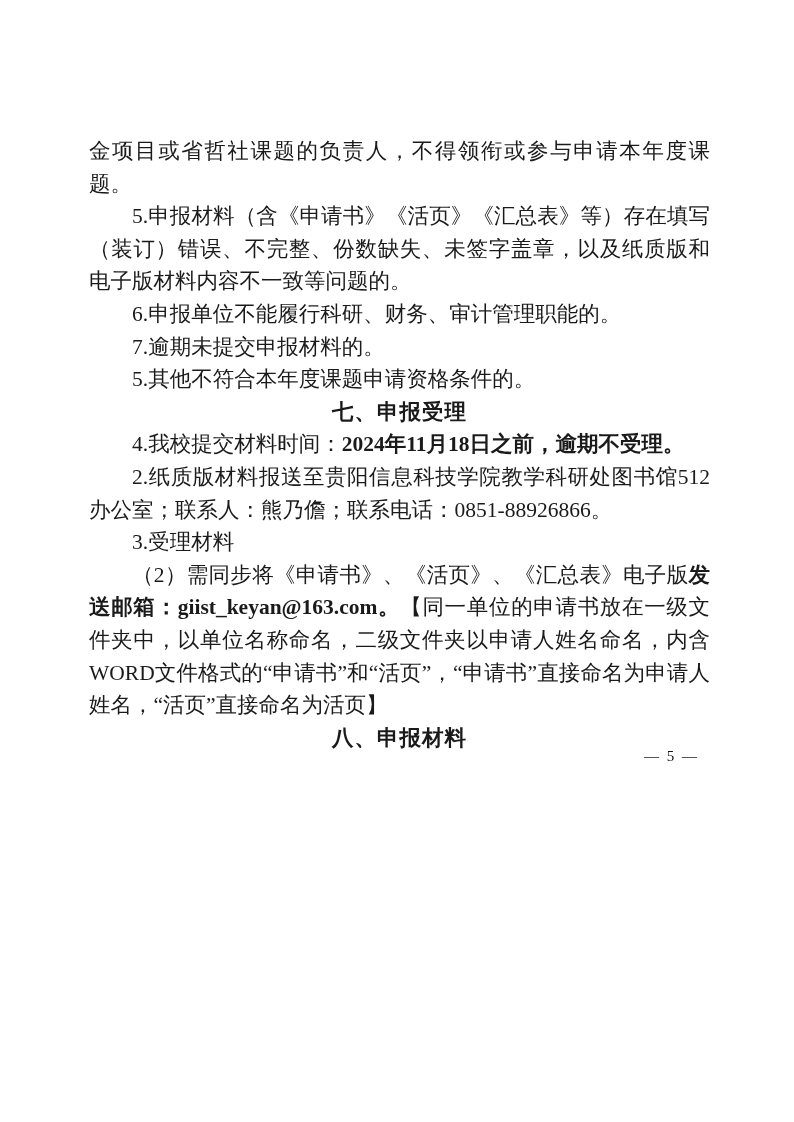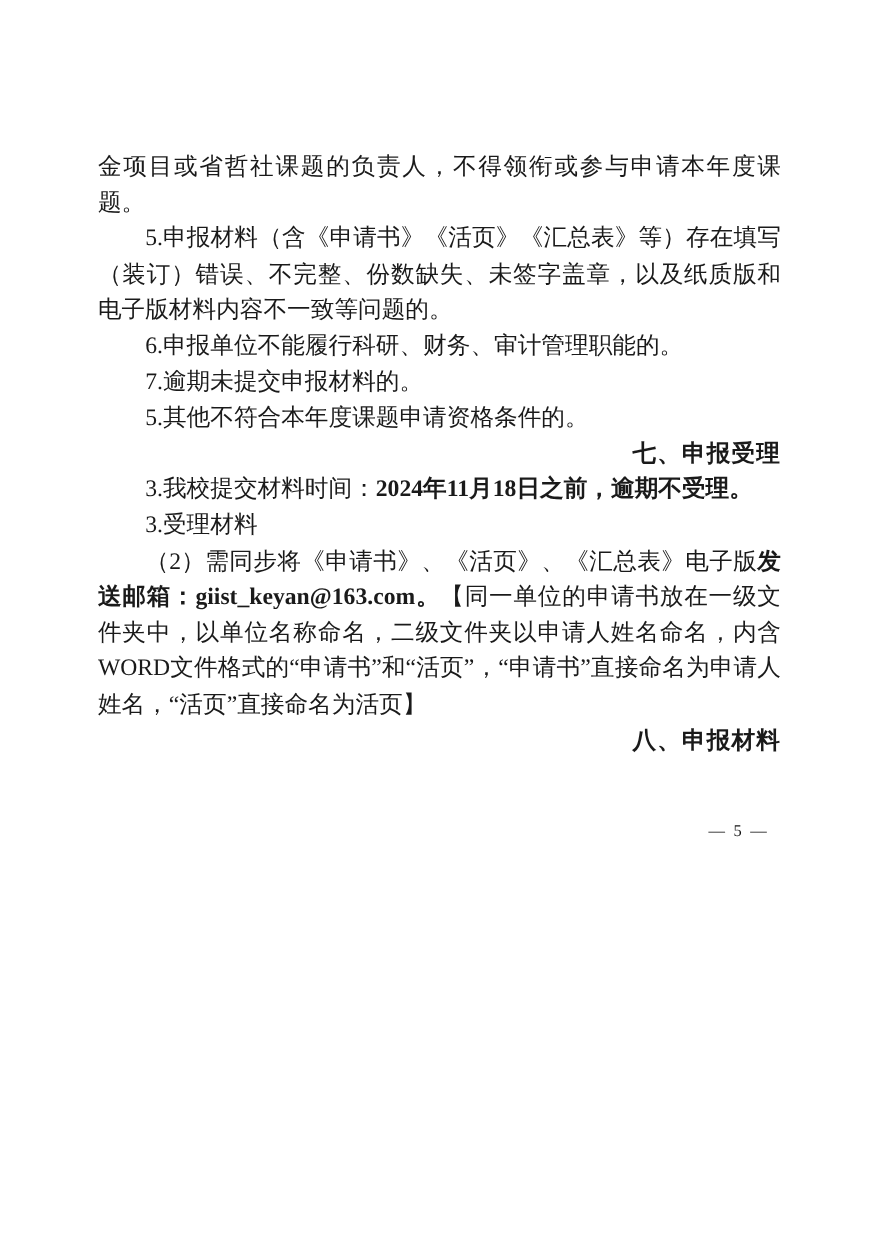--- a/index.html
+++ b/index.html
@@ -30,21 +30,21 @@
   .content p {
     margin: 0;
     padding: 0;
   }
   .content p.indent {
     text-indent: 2em;
   }
   .content p.heading {
     font-family: "Liberation Sans", "DejaVu Sans", sans-serif;
     font-weight: bold;
-    text-align: right;
+    text-align: center;
     letter-spacing: 1px;
   }
   .run { font-weight: normal; }
   .run.bold { font-weight: bold; }
   .footer {
     position: absolute;
     right: 95px;
     bottom: 90px;
     font-family: "Liberation Serif", "DejaVu Serif", serif;
     font-size: 15px;
@@ -57,21 +57,22 @@
 <body>
 
 <div class="page">
   <div class="content" id="doc-content">
       <p class="body"><span class="run">金项目或省哲社课题的负责人，不得领衔或参与申请本年度课题。</span></p>
       <p class="body indent"><span class="run">5.申报材料（含《申请书》《活页》《汇总表》等）存在填写（装订）错误、不完整、份数缺失、未签字盖章，以及纸质版和电子版材料内容不一致等问题的。</span></p>
       <p class="body indent"><span class="run">6.申报单位不能履行科研、财务、审计管理职能的。</span></p>
       <p class="body indent"><span class="run">7.逾期未提交申报材料的。</span></p>
       <p class="body indent"><span class="run">5.其他不符合本年度课题申请资格条件的。</span></p>
       <p class="heading"><span class="run bold">七、申报受理</span></p>
-      <p class="body indent"><span class="run">3.我校提交材料时间：</span><span class="run bold">2024年11月18日之前，逾期不受理。</span></p>
+      <p class="body indent"><span class="run">4.我校提交材料时间：</span><span class="run bold">2024年11月18日之前，逾期不受理。</span></p>
+      <p class="body indent"><span class="run">2.纸质版材料报送至贵阳信息科技学院教学科研处图书馆512办公室；联系人：熊乃儋；联系电话：0851-88926866。</span></p>
       <p class="body indent"><span class="run">3.受理材料</span></p>
       <p class="body indent"><span class="run">（2）需同步将《申请书》、《活页》、《汇总表》电子版</span><span class="run bold">发送邮箱：giist_keyan@163.com。</span><span class="run">【同一单位的申请书放在一级文件夹中，以单位名称命名，二级文件夹以申请人姓名命名，内含WORD文件格式的“申请书”和“活页”，“申请书”直接命名为申请人姓名，“活页”直接命名为活页】</span></p>
       <p class="heading"><span class="run bold">八、申报材料</span></p>
     </div>
   <div class="footer">
     <span>— 5 —</span>
   </div>
 </div>
 
 </body></html>

